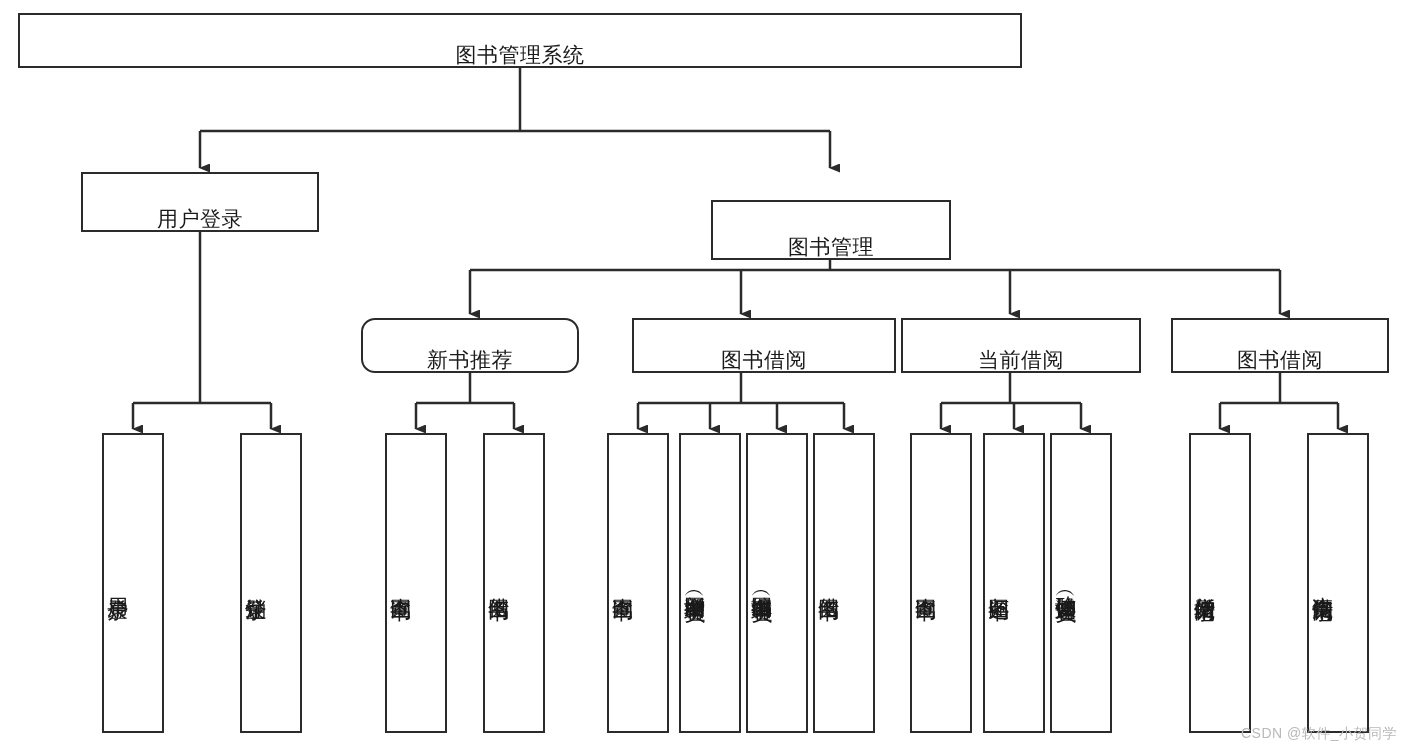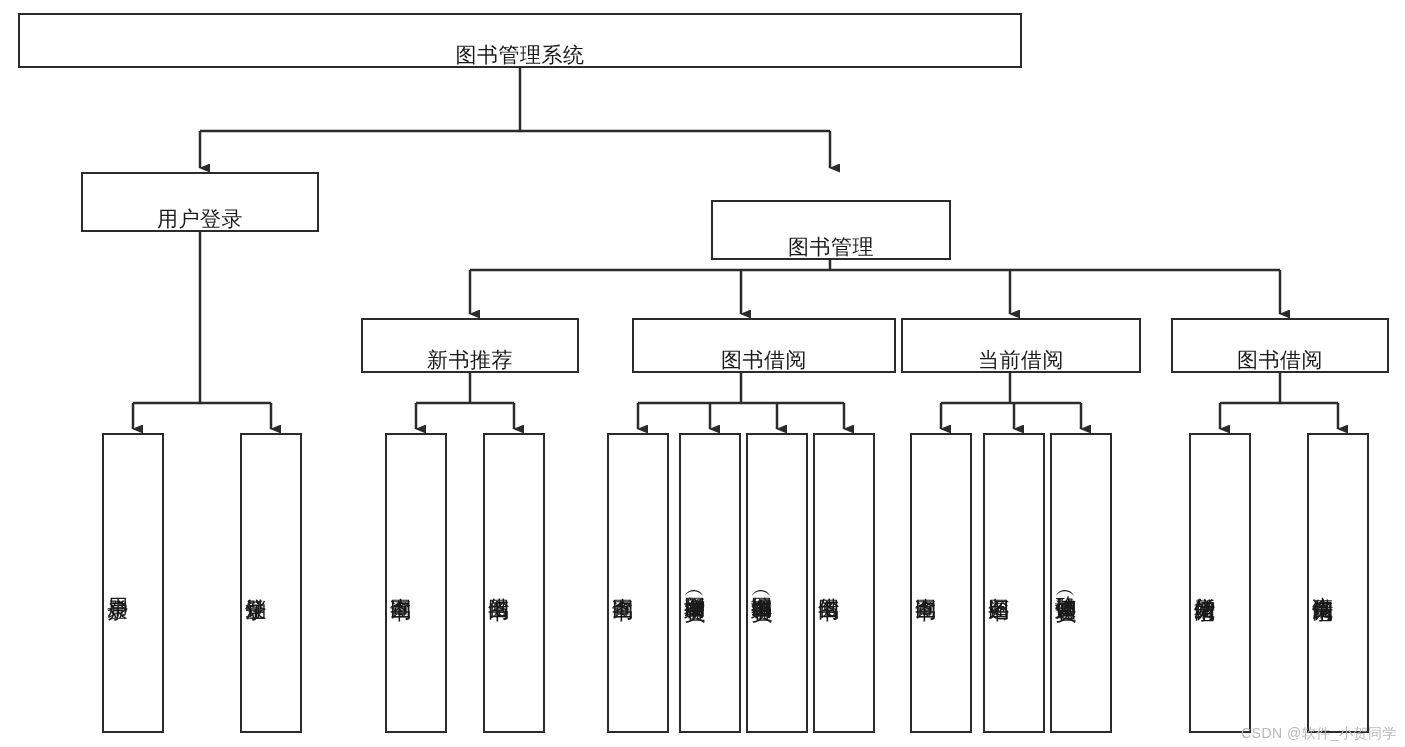--- a/index.html
+++ b/index.html
@@ -128,21 +128,21 @@
     <span>图书管理系统</span>
   </div>
 
   <div class="node horizontal" style="left: 81px; top: 172px; width: 238px; height: 60px;">
     <span>用户登录</span>
   </div>
   <div class="node horizontal" style="left: 711px; top: 172px; width: 240px; height: 60px; margin-top: 28px;">
     <span>图书管理</span>
   </div>
 
-  <div class="node horizontal" style="left: 361px; top: 318px; width: 218px; height: 55px;">
+  <div class="node horizontal" style="left: 361px; top: 318px; width: 218px; height: 55px; border-radius: 14px;">
     <span>新书推荐</span>
   </div>
   <div class="node horizontal" style="left: 632px; top: 318px; width: 264px; height: 55px;">
     <span>图书借阅</span>
   </div>
   <div class="node horizontal" style="left: 901px; top: 318px; width: 240px; height: 55px;">
     <span>当前借阅</span>
   </div>
   <div class="node horizontal" style="left: 1171px; top: 318px; width: 218px; height: 55px;">
     <span>图书借阅</span>

